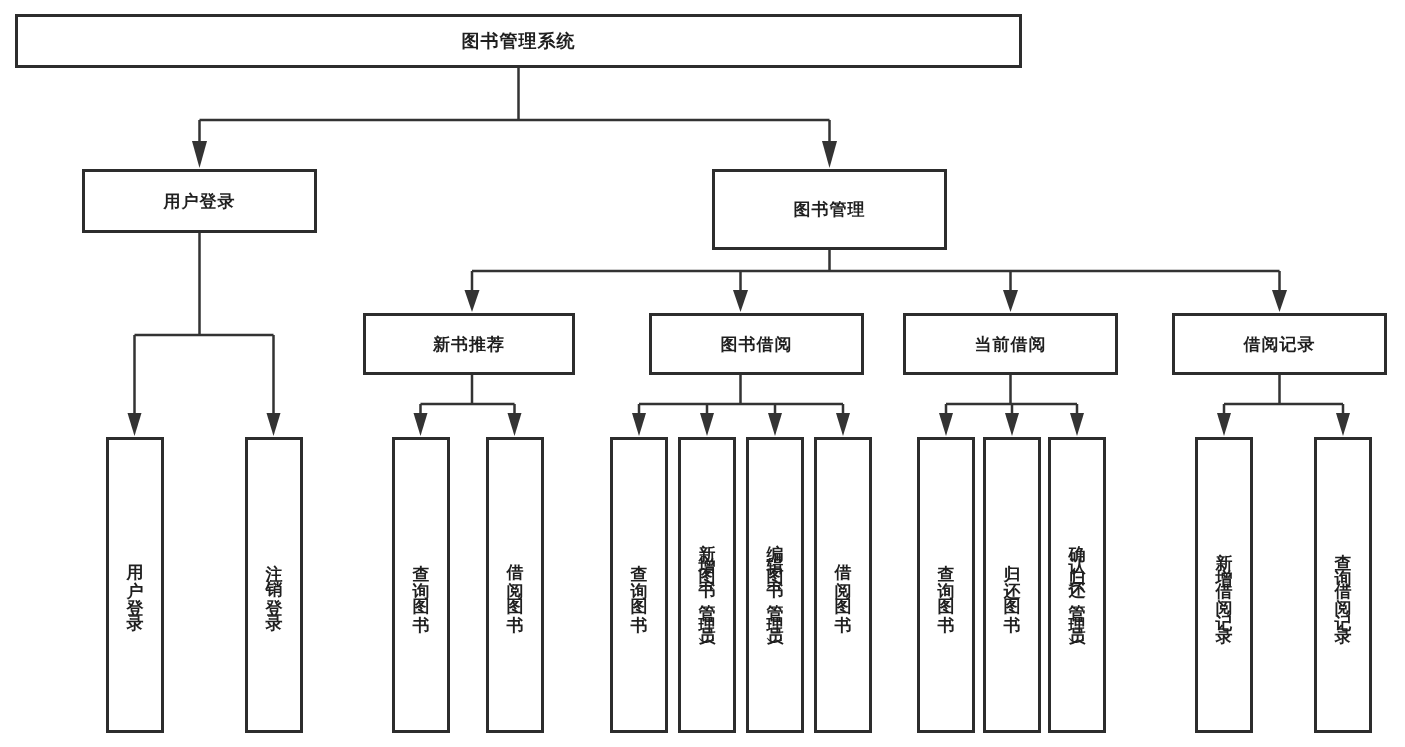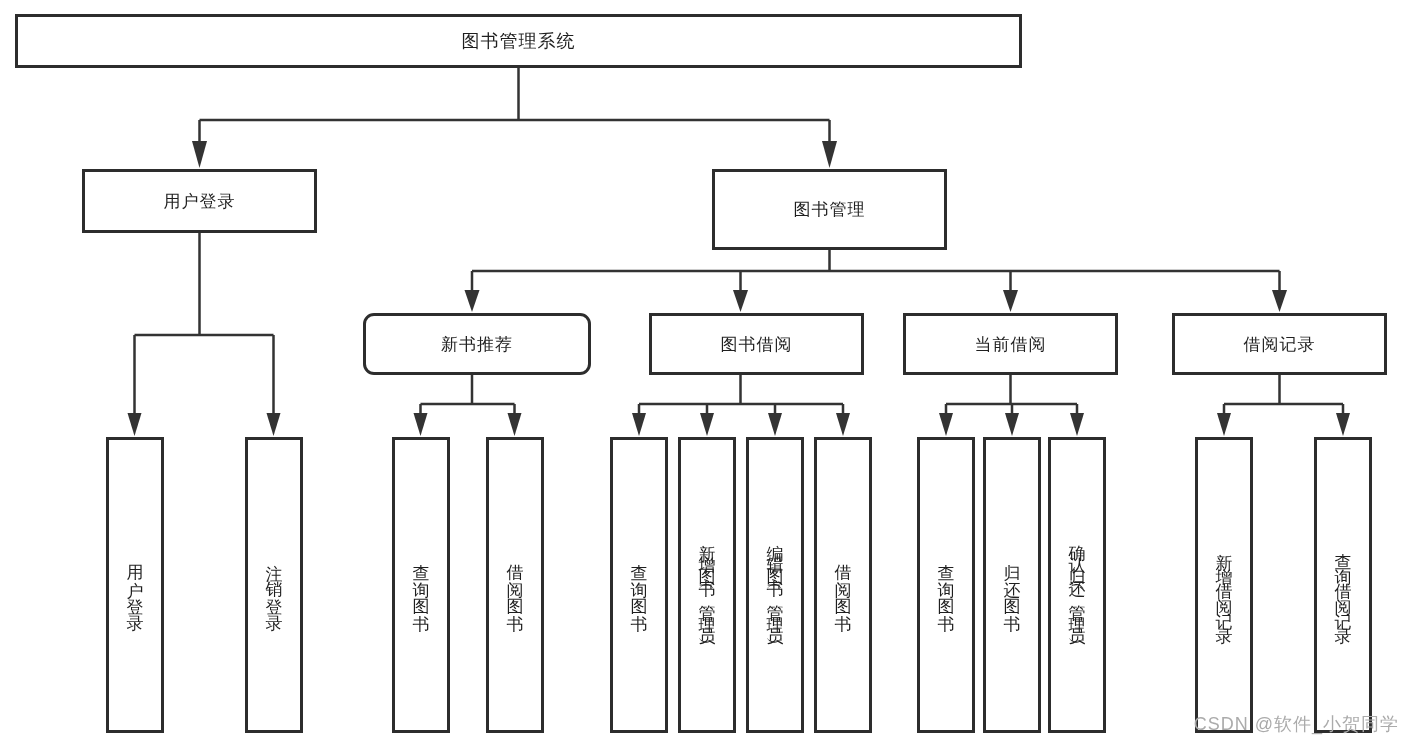--- a/index.html
+++ b/index.html
@@ -14,20 +14,21 @@
   body{
     font-family:"Liberation Sans","DejaVu Sans",sans-serif;
     background:var(--bg);
   }
   .canvas{
     position:relative;
     width:1405px;
     height:747px;
     background:var(--bg);
     overflow:hidden;
+    font-weight:bold;
   }
   .lines{
     position:absolute;
     left:0;top:0;
     width:1405px;height:747px;
     pointer-events:none;
   }
   .node{
     position:absolute;
     background:#ffffff;
@@ -46,21 +47,21 @@
     text-orientation:mixed;
     font-size:17px;
     letter-spacing:13px;
     line-height:1;
   }
   
   .n-root{left:15px;top:14px;width:1007px;height:54px;}
   .n-l2a{left:82px;top:169px;width:235px;height:64px;}
   .n-l2b{left:712px;top:169px;width:235px;height:81px;}
   .n-l3{top:313px;height:62px;}
-  .n-l3a{left:363px;width:228px;border-radius:11px;}
+  .n-l3a{left:363px;width:212px;}
   .n-l3b{left:649px;width:215px;}
   .n-l3c{left:903px;width:215px;}
   .n-l3d{left:1172px;width:215px;}
   
   .leaf{top:437px;height:296px;width:58px;}
   .g0c0{left:106px;} .g0c1{left:245px;}
   .g1c0{left:392px;} .g1c1{left:486px;}
   .g2c0{left:610px;} .g2c1{left:678px;} .g2c2{left:746px;} .g2c3{left:814px;}
   .g3c0{left:917px;} .g3c1{left:983px;} .g3c2{left:1048px;}
   .g4c0{left:1195px;} .g4c1{left:1314px;}
@@ -144,14 +145,13 @@
   <div class="node vcol leaf g2c2" style="letter-spacing: 12px;">编辑图书（管理员）</div>
   <div class="node vcol leaf g2c3" style="letter-spacing: 17px;">借阅图书</div>
 
   <div class="node vcol leaf g3c0" style="letter-spacing: 17px;">查询图书</div>
   <div class="node vcol leaf g3c1" style="letter-spacing: 17px;">归还图书</div>
   <div class="node vcol leaf g3c2" style="letter-spacing: 12px;">确认归还（管理员）</div>
 
   <div class="node vcol leaf g4c0" style="letter-spacing: 15px;">新增借阅记录</div>
   <div class="node vcol leaf g4c1" style="letter-spacing: 15px;">查询借阅记录</div>
 
-  <div class="watermark">CSDN @软件_小贺同学</div>
 </div>
 
 </body></html>

